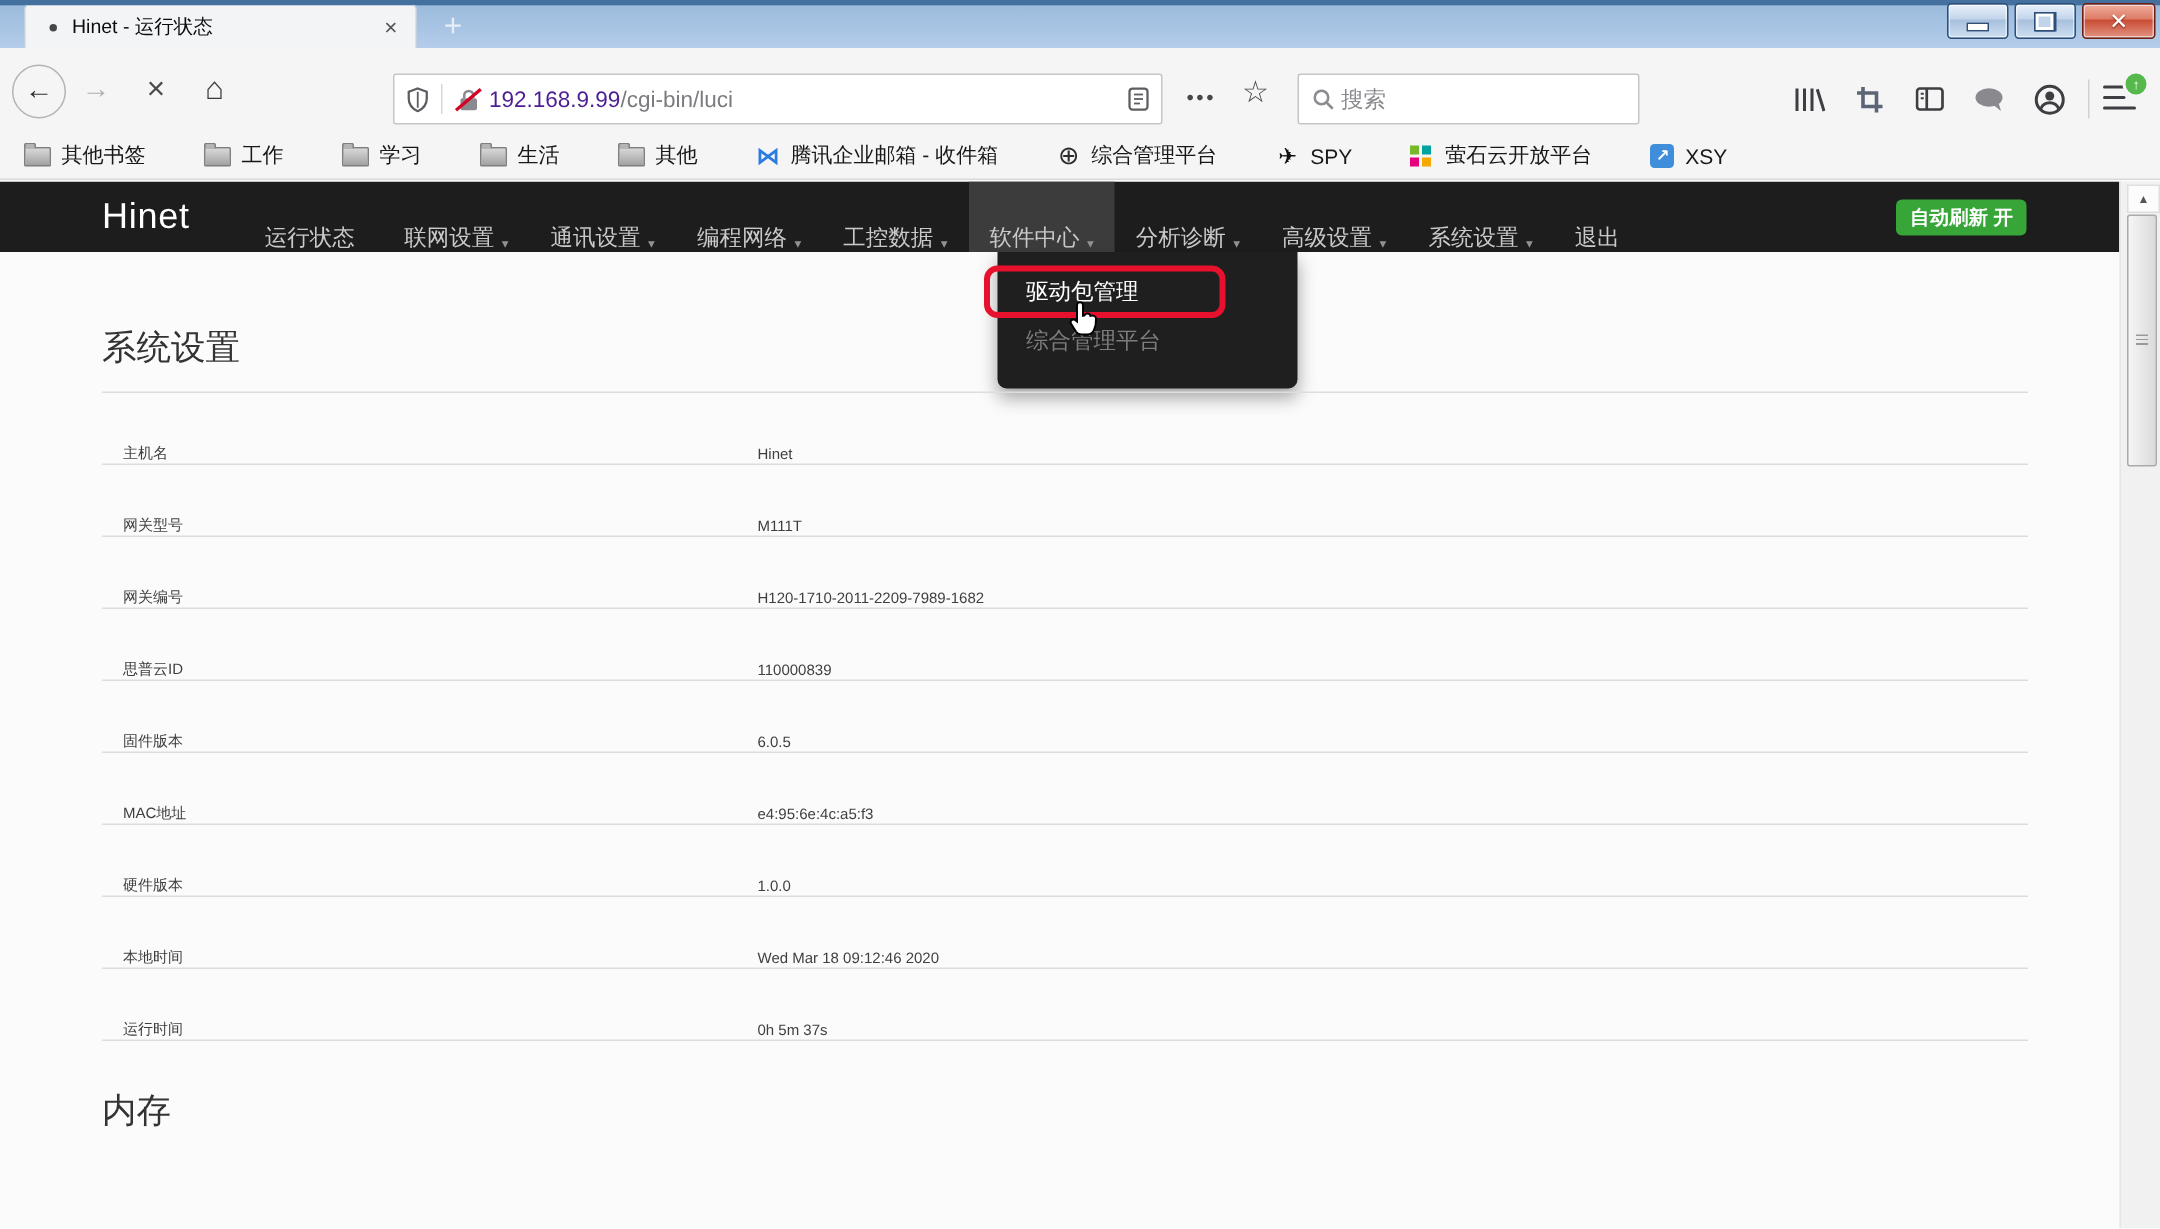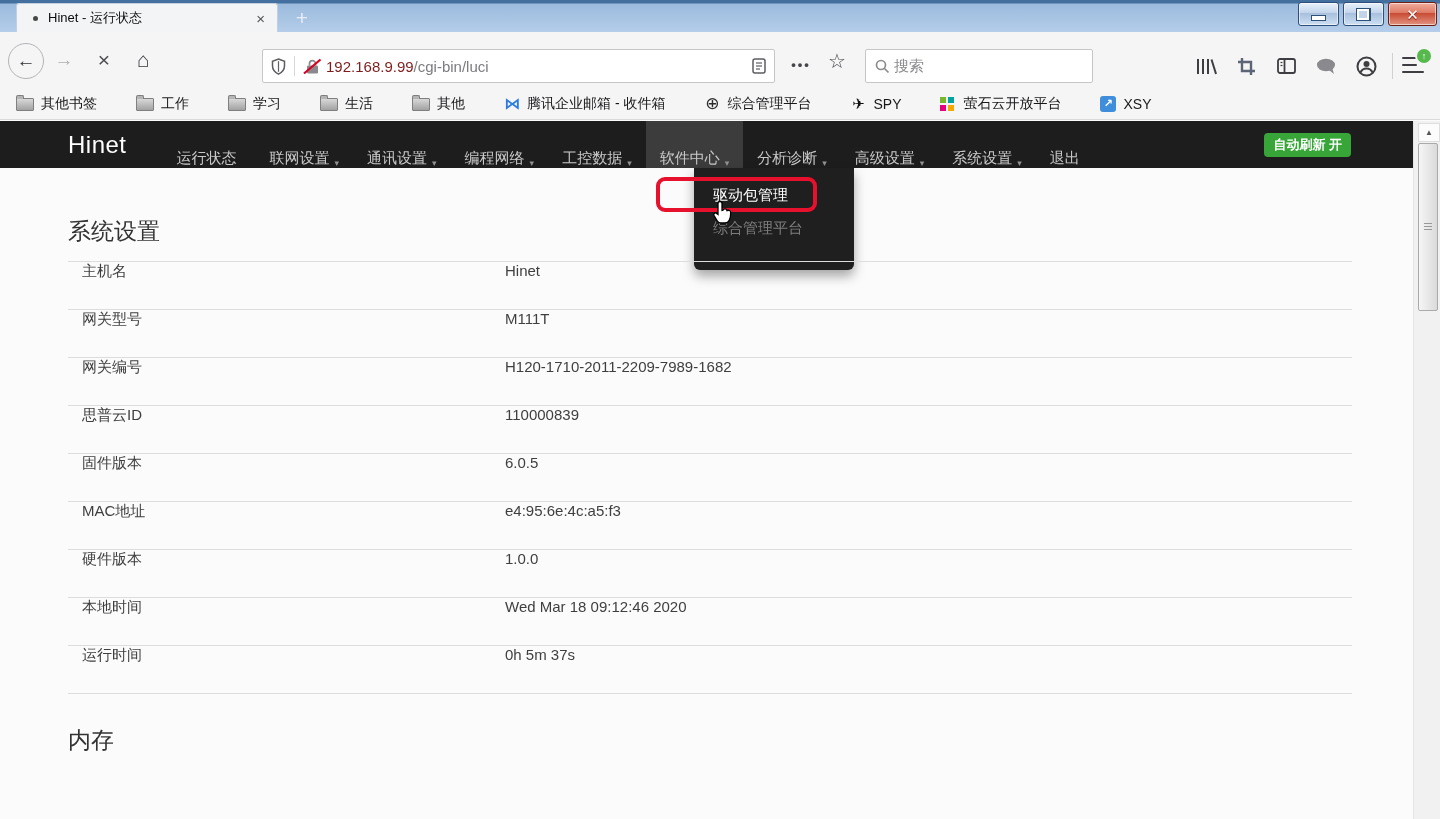--- a/index.html
+++ b/index.html
@@ -35,21 +35,21 @@
   .tool{position:absolute;display:flex;align-items:center;justify-content:center;color:#3e3e42}
   .back-circle{left:8px;top:11px;width:34px;height:34px;border:1px solid #b4b4b6;border-radius:50%;
     background:#f5f5f6;font-size:19px;color:#2f2f33}
   .fwd{left:52px;top:18px;width:24px;height:20px;font-size:19px;color:#b0b0b3}
   .stop{left:92px;top:16px;width:24px;height:24px;font-size:21px;color:#49494e}
   .home{left:130px;top:15px;width:26px;height:26px;font-size:21px;color:#3a3a3f}
   .urlbar{position:absolute;left:262px;top:17px;width:513px;height:34px;background:#fff;border:1px solid #c6c6c8;
     border-radius:2px;display:flex;align-items:center;box-sizing:border-box;padding:0 8px}
   .urlbar .sep{width:1px;height:20px;background:#d7d7d9;margin:0 8px}
   .url-text{font-size:15px;margin-left:4px;white-space:nowrap}
-  .url-domain{color:#7f1d1d}
+  .url-domain{color:#4c1d95}
   .url-path{color:#7c7c80}
   .reader{margin-left:auto}
   .dots{left:786px;top:25px;width:30px;letter-spacing:2px;font-size:13px;font-weight:700;color:#46464b}
   .star{left:824px;top:17px;width:26px;font-size:20px;color:#46464b}
   .searchbar{position:absolute;left:865px;top:17px;width:228px;height:34px;background:#fff;border:1px solid #c6c6c8;
     border-radius:2px;display:flex;align-items:center;box-sizing:border-box;padding:0 9px;gap:4px}
   .search-ph{font-size:15px;color:#8b8b90}
   .ticon{position:absolute;top:24px;width:24px;height:20px;display:flex;align-items:center;justify-content:center}
   .tsep{position:absolute;left:1392px;top:21px;width:1px;height:26px;background:#d1d1d3}
   .burger{position:absolute;left:1402px;top:25px;width:22px;height:16px;display:flex;flex-direction:column;justify-content:space-between}
@@ -80,31 +80,31 @@
   
   .viewport{position:absolute;left:0;top:121px;width:1413px;height:698px;background:#fbfbfb;overflow:hidden}
   .sitenav{position:absolute;left:0;top:0;width:100%;height:47px;background:#1d1d1d;display:flex;align-items:center}
   .logo{margin-left:68px;margin-right:36px;color:#fff;font-size:24px;font-weight:500;letter-spacing:.5px}
   .nav-item{height:47px;display:flex;align-items:flex-end;padding:0 14px;font-size:15px;color:#c9c9c9;cursor:default}
   .nav-item.open{background:#3c3c3c}
   .caret{font-size:9px;color:#929292;margin-left:5px}
   .auto-refresh{margin-left:auto;margin-right:62px;background:#38a538;color:#fff;font-size:13px;font-weight:700;
     padding:3px 9px;border-radius:4px;white-space:nowrap}
 
-  .dropdown{position:absolute;left:694px;top:47px;width:160px;background:#1f1f1f;border-radius:0 0 6px 6px;
-    padding:10px 0 26px;box-shadow:0 6px 12px rgba(0,0,0,.35)}
+  .dropdown{position:absolute;left:665px;top:47px;width:200px;background:#1f1f1f;border-radius:0 0 6px 6px;
+    padding:10px 0 15px;box-shadow:0 6px 12px rgba(0,0,0,.35)}
   .dd-item{height:33px;line-height:33px;padding-left:19px;font-size:15px;color:#7d7d7d}
   .dd-item.hl{color:#fff}
   .redbox{position:absolute;left:656px;top:56px;width:153px;height:27px;border:4px solid #e8112d;border-radius:9px;z-index:5}
   .cursor{position:absolute;left:712px;top:79px;z-index:6}
 
   .content{position:absolute;left:0;top:47px;right:0;bottom:0;padding:48px 0 0 68px;box-sizing:border-box}
   .section-title{font-size:23px;font-weight:500;color:#333;margin:0 0 14px}
   .rows{width:1284px;border-bottom:1px solid #ddd}
-  .row{display:flex;align-items:flex-start;height:47px;border-top:1px solid #ddd;font-size:15px;color:#3f3f3f}
+  .row{display:flex;align-items:flex-end;height:47px;border-top:1px solid #ddd;font-size:10px;color:#3f3f3f}
   .row .lbl{width:437px;padding-left:14px;box-sizing:border-box}
   .mem-title{margin-top:31px;margin-bottom:16px}
 
   
   .scrollcol{position:absolute;left:1413px;top:121px;width:27px;height:698px;background:#f1f1f1;border-left:1px solid #e6e6e6}
   .scroll-up{position:absolute;left:4px;top:2px;width:20px;height:17px;background:#fcfcfc;border:1px solid #dedede;
     display:flex;align-items:center;justify-content:center;font-size:8px;color:#555}
   .thumb{position:absolute;left:4px;top:22px;width:20px;height:168px;border:1px solid #aaa;border-radius:2px;
     background:linear-gradient(90deg,#f6f6f6,#dadada);box-sizing:border-box}
   .thumb::after{content:"";position:absolute;left:5px;top:50%;margin-top:-4px;width:8px;height:8px;

